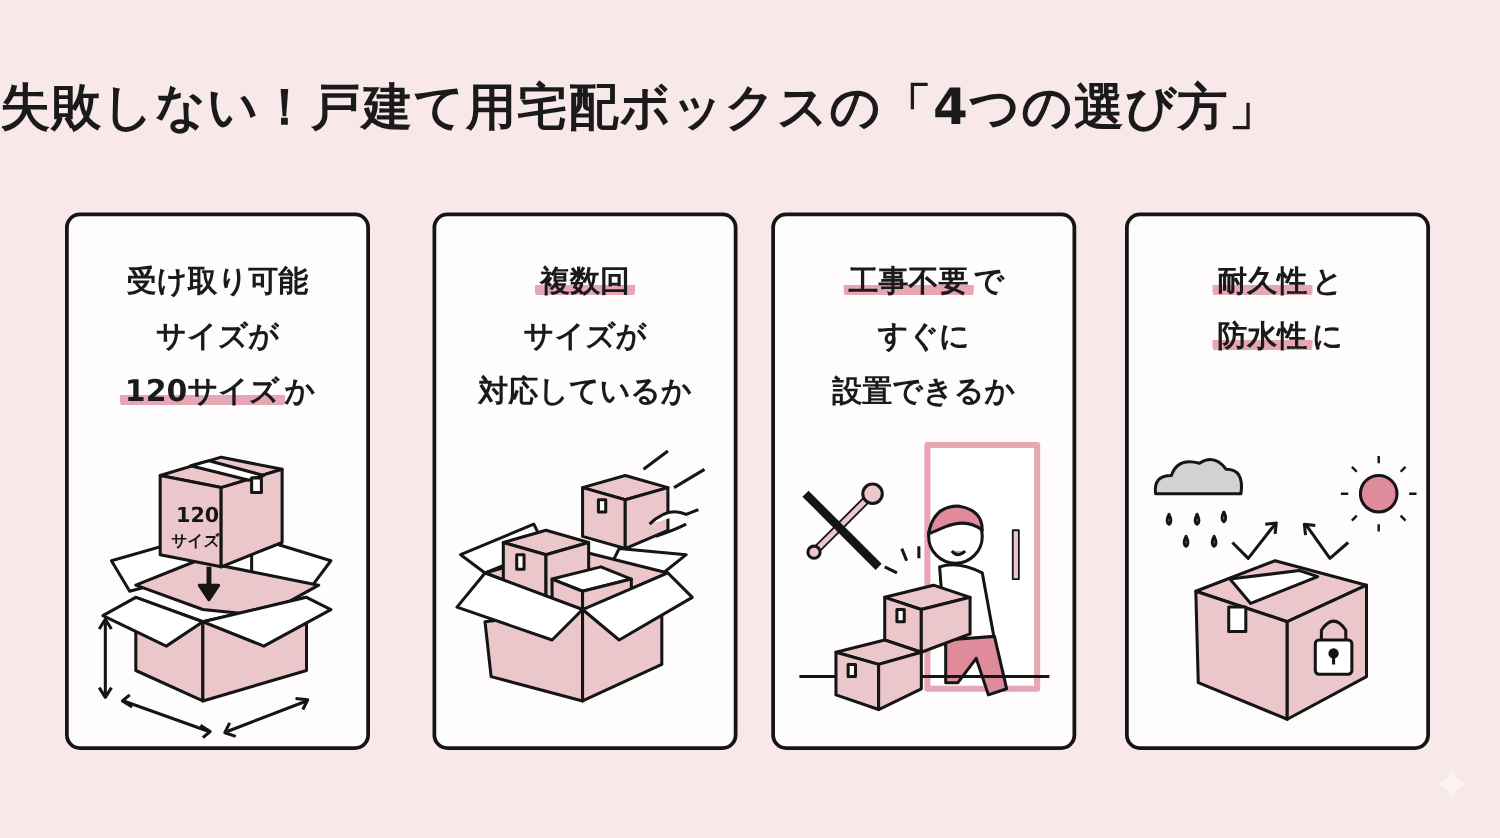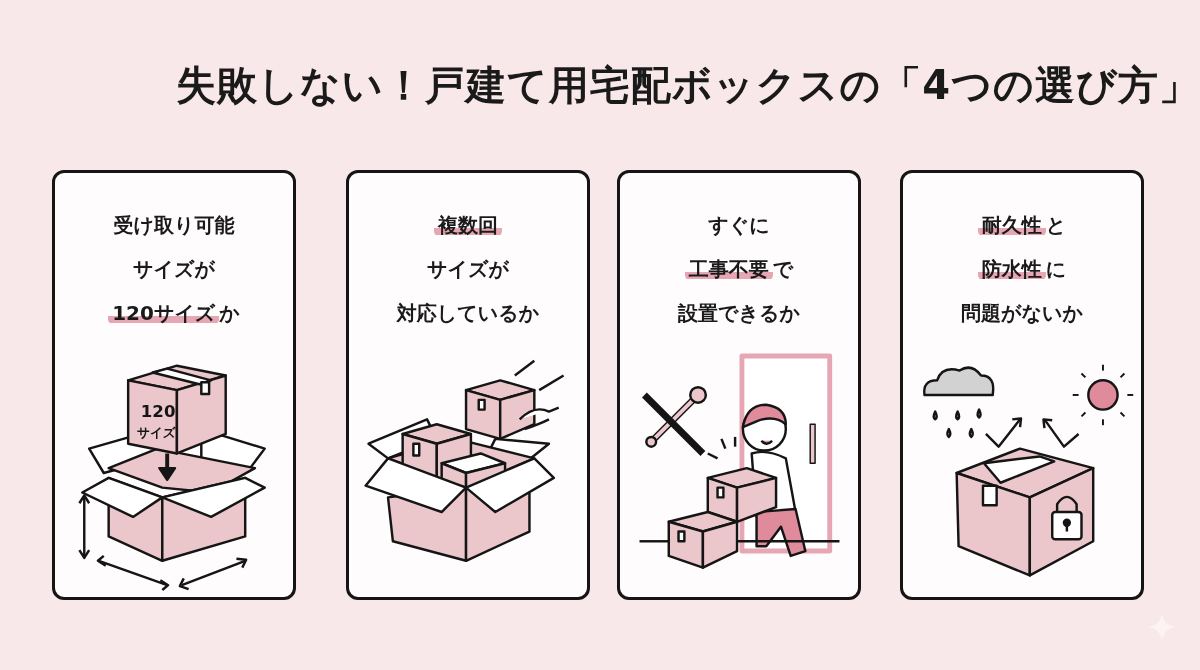--- a/index.html
+++ b/index.html
@@ -3,31 +3,31 @@
 <meta charset="utf-8">
 <style>
   html, body { margin:0; padding:0; }
   body {
     width:1200px; height:670px; overflow:hidden;
     background:#f8e8ea;
     font-family:"DejaVu Sans", sans-serif;
     position:relative;
   }
   .title {
-    position:absolute; left:0; top:58px; width:1200px; text-align:right;
+    position:absolute; left:0; top:58px; width:1200px; text-align:left;
     font-size:40px; font-weight:bold; color:#1a1a1a; letter-spacing:1px;
   }
   .card {
     position:absolute; top:170px; width:244px; height:430px;
     background:#fefcfc; border:3px solid #151515; border-radius:12px;
     box-sizing:border-box;
   }
   .card-text {
     position:absolute; left:0; top:30px; width:100%; text-align:center;
-    font-size:20px; font-weight:bold; color:#1a1a1a; line-height:44px;
+    font-size:24px; font-weight:bold; color:#1a1a1a; line-height:44px;
   }
   .line { display:block; white-space:nowrap; }
   .hl {
     background:linear-gradient(to bottom, transparent 62%, #e6a6b3 62%, #e6a6b3 90%, transparent 90%);
     border-radius:6px; padding:0 4px;
   }
   .illus { position:absolute; left:0; top:175px; width:100%; height:250px; }
   .sparkle { position:absolute; left:1147px; top:612px; }
 </style>
 </head>
@@ -111,22 +111,22 @@
 
       <path d="M175,70 Q190,55 205,62 L215,58 M180,80 Q195,75 205,70" fill="#fff"></path>
       <line x1="170" y1="25" x2="190" y2="10"></line>
       <line x1="195" y1="40" x2="220" y2="25"></line>
     </g>
   </svg>
 </div>
 
 <div class="card" style="left:617px;">
   <div class="card-text">
+    <span class="line"><span class="hl">工事不要</span><span>で</span></span>
     <span class="line"><span>すぐに</span></span>
-    <span class="line"><span class="hl">工事不要</span><span>で</span></span>
     <span class="line"><span>設置できるか</span></span>
   </div>
   <svg class="illus" viewBox="0 0 244 250">
     <g stroke="#151515" stroke-width="2.5" stroke-linejoin="round" fill="none">
 
       <rect x="125" y="5" width="90" height="200" fill="#fff" stroke="#e6a6b3" stroke-width="5"></rect>
       <rect x="195" y="75" width="5" height="40" fill="#ebc7cb" stroke="#151515" stroke-width="1.5"></rect>
 
       <path d="M35,90 L75,50" stroke-width="7" stroke="#151515"></path>
       <path d="M35,90 L75,50" stroke-width="4" stroke="#ebc7cb"></path>
@@ -156,21 +156,20 @@
       <line x1="108" y1="100" x2="104" y2="90"></line>
       <line x1="118" y1="98" x2="118" y2="88"></line>
     </g>
   </svg>
 </div>
 
 <div class="card" style="left:900px;text-decoration:underline;">
   <div class="card-text">
     <span class="line"><span class="hl">耐久性</span><span>と</span></span>
     <span class="line"><span class="hl">防水性</span><span>に</span></span>
-    <span class="line"><span>問題がないか</span></span>
   </div>
   <svg class="illus" viewBox="0 0 244 250">
     <g stroke="#151515" stroke-width="2.5" stroke-linejoin="round" fill="none">
 
       <path d="M22,45 Q20,30 35,30 Q40,15 58,20 Q70,12 80,25 Q95,25 92,45 Z" fill="#d2d2d2"></path>
 
       <path d="M33,62 q-3,6 0,8 q3,-2 0,-8z" fill="#fff"></path>
       <path d="M56,62 q-3,6 0,8 q3,-2 0,-8z" fill="#fff"></path>
       <path d="M78,60 q-3,6 0,8 q3,-2 0,-8z" fill="#fff"></path>
       <path d="M47,80 q-3,6 0,8 q3,-2 0,-8z" fill="#fff"></path>

